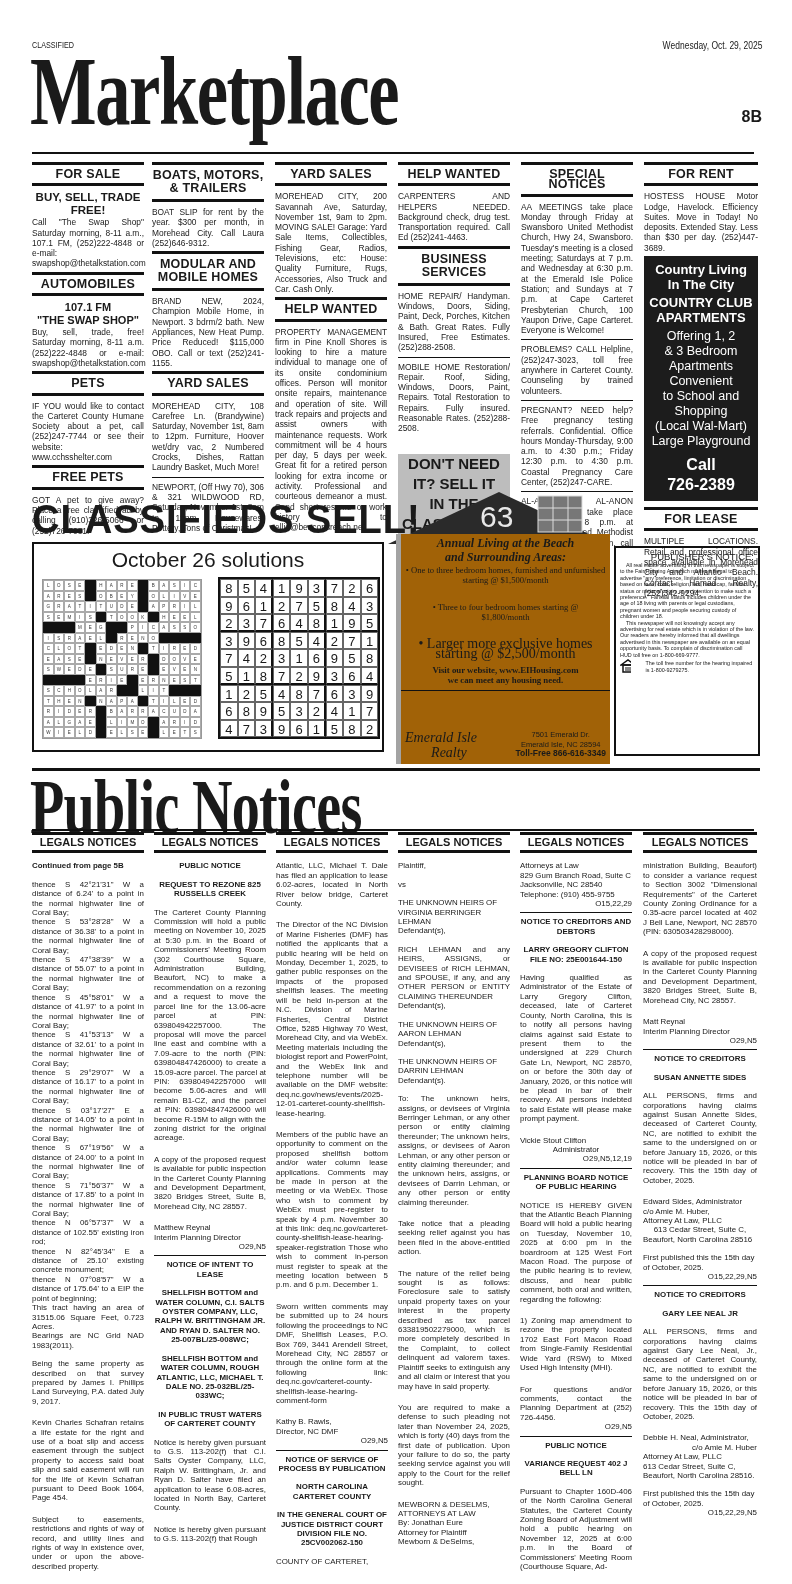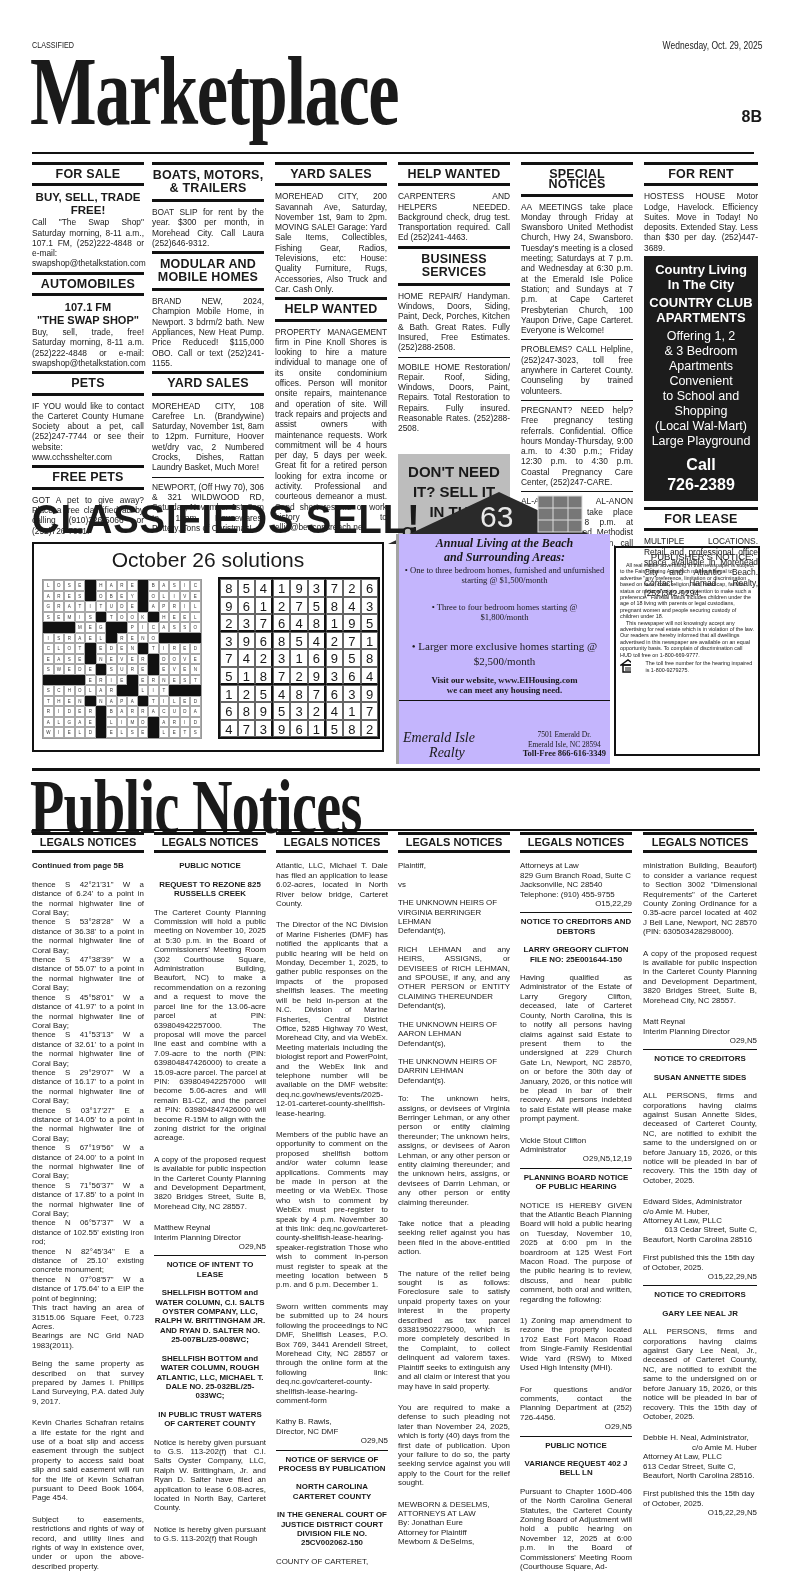--- a/index.html
+++ b/index.html
@@ -9,36 +9,36 @@
 .date{right:30px;top:40px;font-size:10px;font-family:"Liberation Sans",sans-serif;transform:scaleX(.85);transform-origin:right}
 .masthead{left:30px;top:42px;font-family:"Liberation Serif",serif;font-weight:bold;font-size:98px;letter-spacing:-2px;line-height:1;transform:scaleX(.72);transform-origin:left top}
 .pagenum{right:30px;top:108px;font-weight:bold;font-size:16px}
 .rule-top{left:32px;top:152px;width:722px;height:2px;background:#111}
 .col{position:absolute;font-size:8.4px;line-height:10.3px;text-align:justify}
 .hd{border-top:3px solid #111;border-bottom:3px solid #111;text-align:center;font-weight:bold;font-size:12.5px;padding:4px 0 4px;margin-bottom:5px;letter-spacing:.2px}
 .big{text-align:center;font-weight:bold;font-size:11px;line-height:13px}
 .sep{border-top:1.5px solid #111;margin:4px 0 4px}
 b{font-weight:normal}
 p{margin-bottom:3px}
-.grayad{background:#bdbdbd;text-align:center;font-weight:bold;font-size:15px;line-height:20px;padding:8px 4px;margin-top:20px}
+.grayad{background:#bdbdbd;text-align:center;font-weight:bold;font-size:15px;line-height:20px;padding:0 4px;margin-top:20px}
 .blackad{background:#1c1c1c;color:#fff;text-align:center;padding:6px 4px;font-size:12.5px;line-height:15px}
 .blackad .t{font-weight:bold;font-size:13px}
 .blackad .call{font-weight:bold;font-size:16px;line-height:20px;margin-top:6px}
 .csell{left:32px;top:496px;font-weight:bold;font-size:41px;letter-spacing:1px;font-family:"Liberation Sans",sans-serif;transform:scaleX(.93);transform-origin:left}
 .solbox{left:32px;top:542px;width:352px;height:210px;border:2px solid #111}
 .soltitle{text-align:center;font-size:21px;margin-top:4px}
 .xw{position:absolute;left:8px;top:35px;display:grid;grid-template-columns:repeat(15,10.5px);grid-auto-rows:10.5px;border:1px solid #999}
 .xw div{border:.5px solid #aaa;font-size:4.5px;text-align:center;line-height:10px;color:#333}
 .xw .blk{background:#111;border-color:#111}
 .sdk{position:absolute;left:184px;top:33px;display:grid;grid-template-columns:repeat(9,17.6px);grid-auto-rows:17.6px;border:2px solid #111}
 .sdk div{border:.5px solid #666;font-size:13px;text-align:center;line-height:17px}
 .sdk div.r{border-right:2px solid #111}
 .sdk div.b{border-bottom:2px solid #111}
 .house{left:388px;top:486px;width:222px;height:278px}
-.houseinner{position:absolute;left:8px;top:48px;width:214px;height:230px;background:#c4b5fd;border-left:3px solid #a3a3a3;font-family:"Liberation Serif",serif;text-align:center}
+.houseinner{position:absolute;left:8px;top:48px;width:214px;height:230px;background:#a16207;border-left:5px solid #a3a3a3;font-family:"Liberation Serif",serif;text-align:center}
 .pubbox{left:614px;top:546px;width:146px;height:210px;border:2px solid #111;padding:3px 4px;font-size:5.4px;line-height:6.4px;text-align:left}
 .pubbox .pt{font-weight:normal;font-size:9.5px;text-align:right;line-height:11px}
 .rule-mid{left:32px;top:768px;width:728px;height:3px;background:#111}
 .pn{left:30px;top:768px;font-family:"Liberation Serif",serif;font-weight:bold;font-size:78px;line-height:1;letter-spacing:-1px;transform:scaleX(.72);transform-origin:left top}
 .rule-pn{left:32px;top:829px;width:722px;height:2px;background:#111}
 .lcol{position:absolute;top:832px;width:112px;font-size:7.9px;line-height:9.4px;text-align:justify}
 .lhd{border-top:3px solid #111;border-bottom:3px solid #111;text-align:center;font-weight:bold;font-size:11px;padding:3px 0;margin-bottom:8px;transform:scaleX(1)}
 .ctr{text-align:center;font-weight:bold}
 .rt{text-align:right}
 .gap{height:9px}
@@ -457,29 +457,29 @@
       <line x1="150" y1="34" x2="194" y2="34" stroke="#ddd"></line>
     <line x1="165" y1="10" x2="165" y2="46" stroke="#ddd"></line>
       <line x1="180" y1="10" x2="180" y2="46" stroke="#ddd"></line>
   </svg>
   <div style="position:absolute;left:92px;top:14px;color:#e8e8e8;font-size:30px;font-family:'Liberation Sans',sans-serif">63</div>
   <div class="houseinner">
     <div style="font-weight:bold;font-style:italic;font-size:12px;line-height:14px;margin-top:2px">Annual Living at the Beach</div>
     <div style="font-weight:bold;font-style:italic;font-size:12px;line-height:14px">and Surrounding Areas:</div>
     <div style="font-size:8.6px;line-height:10.4px;margin:1px 4px">• One to three bedroom homes, furnished and unfurnished starting @ $1,500/month</div>
     <div style="font-size:8.6px;line-height:10.4px;margin:16px 12px">• Three to four bedroom homes starting @ $1,800/month</div>
-    <div style="font-size:11px;line-height:15px;margin:4px 12px">• Larger more exclusive homes starting @ $2,500/month</div>
+    <div style="font-size:14px;line-height:10px;margin:4px 12px">• Larger more exclusive homes starting @ $2,500/month</div>
     <div style="font-weight:bold;font-size:8.8px;margin-top:6px">Visit our website, www.EIHousing.com</div>
     <div style="font-weight:bold;font-size:8.8px">we can meet any housing need.</div>
     <div style="border-top:1px solid #111;margin:5px 0 0 0"></div>
     <div style="position:absolute;left:4px;top:196px;font-style:italic;font-size:14px;line-height:15px">
         <div>Emerald Isle</div>
         <div style="padding-left:16px">Realty</div>
       </div>
-    <div style="position:absolute;right:4px;top:196px;text-align:center;font-family:Liberation Serif, serif;font-size:7.5px;line-height:9.5px">
+    <div style="position:absolute;right:4px;top:196px;text-align:center;font-family:Liberation Sans, sans-serif;font-size:7.5px;line-height:9.5px">
       <div>7501 Emerald Dr.</div>
       <div>Emerald Isle, NC 28594</div>
       <div style="font-weight:bold;font-size:8.5px">Toll-Free 866-616-3349</div>
     </div>
   </div>
 </div>
 
 <div class="abs pubbox">
   <div class="pt">PUBLISHER'S NOTICE:</div>
   <div style="text-indent:6px">All real estate advertising in this newspaper is subject to the Fair Housing Act which makes it illegal to advertise "any preference, limitation or discrimination based on race, color, religion, sex, handicap, familial status or national origin, or an intention to make such a preference." Familial status includes children under the age of 18 living with parents or legal custodians, pregnant women and people securing custody of children under 18.</div>
@@ -620,21 +620,21 @@
   <div style="text-align:left">Telephone:  (910) 455-9755</div>
   <div class="rt">O15,22,29</div>
   <div class="sep"></div>
   <div class="ctr">NOTICE TO CREDITORS AND DEBTORS</div>
   <div class="gap"></div>
   <div class="ctr">LARRY GREGORY CLIFTON FILE NO: 25E001644-150</div>
   <div class="gap"></div>
   <p>Having qualified as Administrator of the Estate of Larry Gregory Clifton, deceased, late of Carteret County, North Carolina, this is to notify all persons having claims against said Estate to present them to the undersigned at 229 Church Gate Ln, Newport, NC 28570, on or before the 30th day of January, 2026, or this notice will be plead in bar of their recovery. All persons indebted to said Estate will please make prompt payment.</p>
   <div class="gap"></div>
   <div style="text-align:left">Vickie Stout Clifton</div>
-  <div style="text-align:left">Administrator</div>
+  <div style="text-align:center">Administrator</div>
   <div class="rt">O29,N5,12,19</div>
   <div class="sep"></div>
   <div class="ctr">PLANNING BOARD NOTICE OF PUBLIC HEARING</div>
   <div class="gap"></div>
   <p>NOTICE IS HEREBY GIVEN that the Atlantic Beach Planning Board will hold a public hearing on Tuesday, November 10, 2025 at 6:00 pm in the boardroom at 125 West Fort Macon Road. The purpose of the public hearing is to review, discuss, and hear public comment, both oral and written, regarding the following:</p>
   <div class="gap"></div>
   <p>1) Zoning map amendment to rezone the property located 1702 East Fort Macon Road from Single-Family Residential Wide Yard (RSW) to Mixed Used High Intensity (MHI).</p>
   <div class="gap"></div>
   <p style="margin-bottom:0">For questions and/or comments, contact the Planning Department at (252) 726-4456.</p>
   <div class="rt">O29,N5</div>
@@ -658,21 +658,21 @@
   <div class="sep"></div>
   <div class="ctr">NOTICE TO CREDITORS</div>
   <div class="gap"></div>
   <div class="ctr">SUSAN ANNETTE SIDES</div>
   <div class="gap"></div>
   <p>ALL PERSONS, firms and corporations having claims against Susan Annette Sides, deceased of Carteret County, NC, are notified to exhibit the same to the undersigned on or before January 15, 2026, or this notice will be pleaded in bar of recovery.  This the 15th day of October, 2025.</p>
   <div class="gap"></div>
   <div style="text-align:left">Edward Sides, Administrator</div>
   <div style="text-align:left">c/o Amie M. Huber,</div>
   <div style="text-align:left">Attorney At Law, PLLC</div>
-  <div style="text-align:right">613 Cedar Street, Suite C,</div>
+  <div style="text-align:center">613 Cedar Street, Suite C,</div>
   <div style="text-align:left">Beaufort, North Carolina 28516</div>
   <div class="gap"></div>
   <p style="margin-bottom:0;text-align:left">First published this the 15th day of October, 2025.</p>
   <div class="rt">O15,22,29,N5</div>
   <div class="sep"></div>
   <div class="ctr">NOTICE TO CREDITORS</div>
   <div class="gap"></div>
   <div class="ctr">GARY LEE NEAL JR</div>
   <div class="gap"></div>
   <p>ALL PERSONS, firms and corporations having claims against Gary Lee Neal, Jr., deceased of Carteret County, NC, are notified to exhibit the same to the undersigned on or before January 15, 2026, or this notice will be pleaded in bar of recovery.  This the 15th day of October, 2025.</p>

